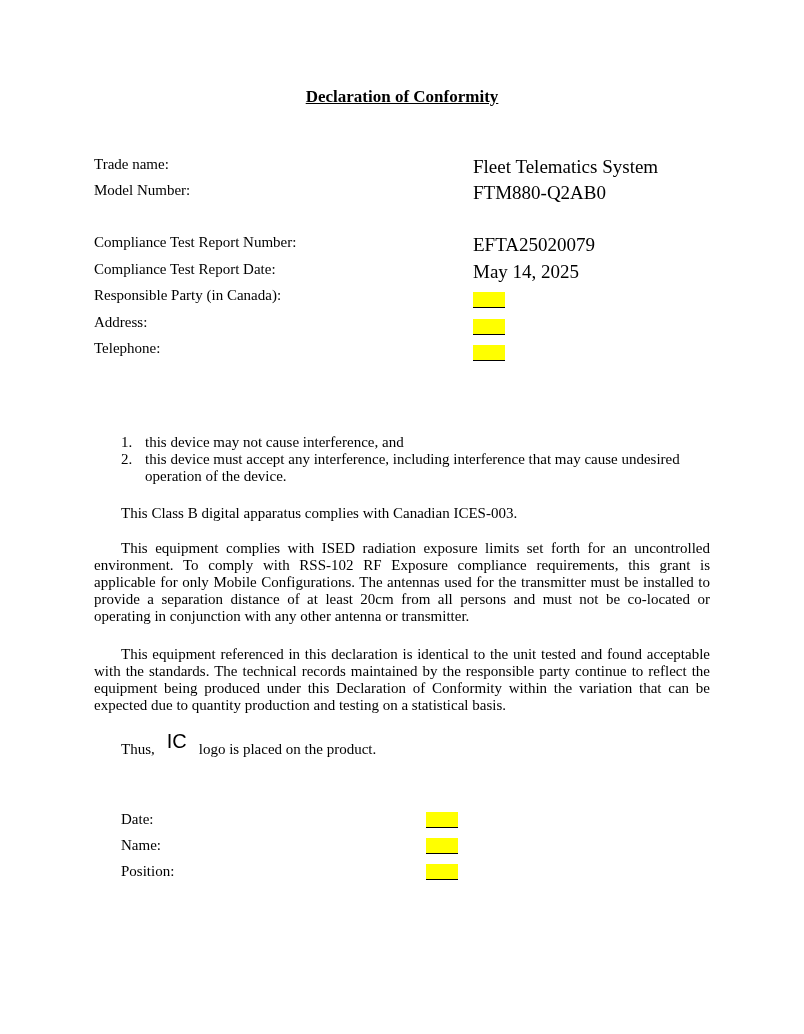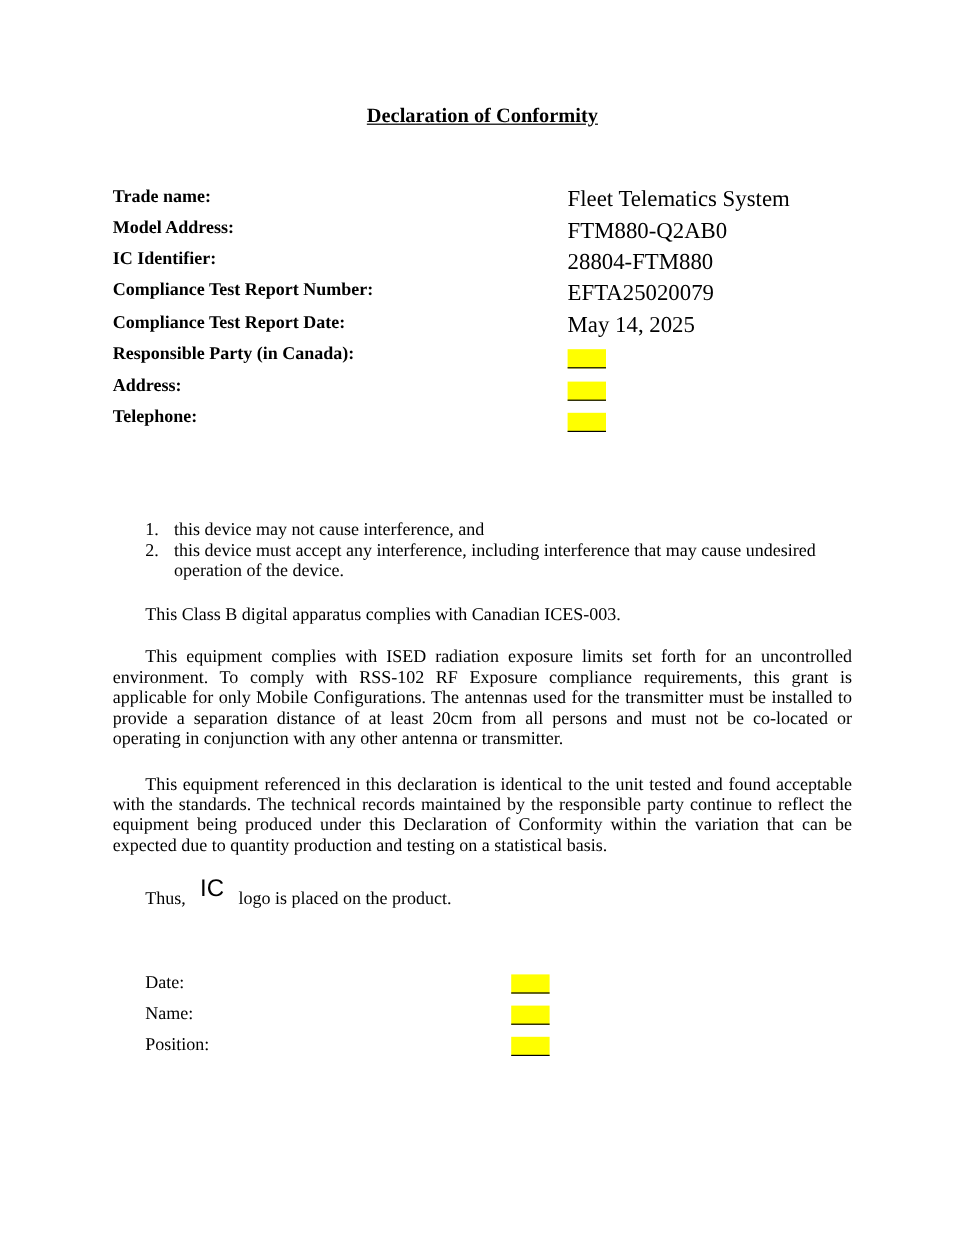--- a/index.html
+++ b/index.html
@@ -2,21 +2,21 @@
 <html><head>
 <meta charset="utf-8">
 <style>
   html, body { margin: 0; padding: 0; background: #ffffff; }
   body { width: 804px; height: 1034px; position: relative; overflow: hidden;
          font-family: "Liberation Serif", "DejaVu Serif", serif; color: #000; font-size: 15px; }
   .page { position: absolute; left: 0; top: 0; width: 804px; height: 1034px; }
   .title { position: absolute; left: 0; width: 804px; top: 87px; text-align: center;
            font-weight: bold; font-size: 17px; text-decoration: underline; }
   .info-row { position: absolute; left: 94px; width: 620px; height: 20px; }
-  .info-label { position: absolute; left: 0; font-weight: bold; font-size: 15px; }
+  .info-label { position: absolute; left: 0; font-weight: normal; font-size: 15px; }
   .info-value { position: absolute; left: 379px; font-size: 19px; }
   .blank { display: inline-block; width: 32px; height: 15px; background: #ffff00;
            border-bottom: 1.5px solid #000; vertical-align: middle; }
   .para { position: absolute; left: 94px; width: 616px; line-height: 17px; font-size: 15px; text-align: justify; }
   .para .indent { display: inline-block; width: 27px; }
   .list { position: absolute; left: 121px; width: 590px; line-height: 17px; font-size: 15px; }
   .list-item { position: relative; padding-left: 24px; }
   .list-num { position: absolute; left: 0; }
   .ic-logo { font-family: "Liberation Sans", "DejaVu Sans", sans-serif; font-size: 20px;
              position: relative; top: -6px; margin: 0 12px; }
@@ -28,26 +28,22 @@
 <body>
 
 <div class="page">
   <div class="title">Declaration of Conformity</div>
 
   <div class="info-row" style="top:156px">
     <span class="info-label">Trade name:</span>
     <span class="info-value">Fleet Telematics System</span>
   </div>
   <div class="info-row" style="top:182px">
-    <span class="info-label">Model Address:</span>
+    <span class="info-label">Model Number:</span>
     <span class="info-value">FTM880-Q2AB0</span>
-  </div>
-  <div class="info-row" style="top:208px">
-    <span class="info-label">IC Identifier:</span>
-    <span class="info-value">28804-FTM880</span>
   </div>
   <div class="info-row" style="top:234px">
     <span class="info-label">Compliance Test Report Number:</span>
     <span class="info-value">EFTA25020079</span>
   </div>
   <div class="info-row" style="top:261px">
     <span class="info-label">Compliance Test Report Date:</span>
     <span class="info-value">May 14, 2025</span>
   </div>
   <div class="info-row" style="top:287px">

